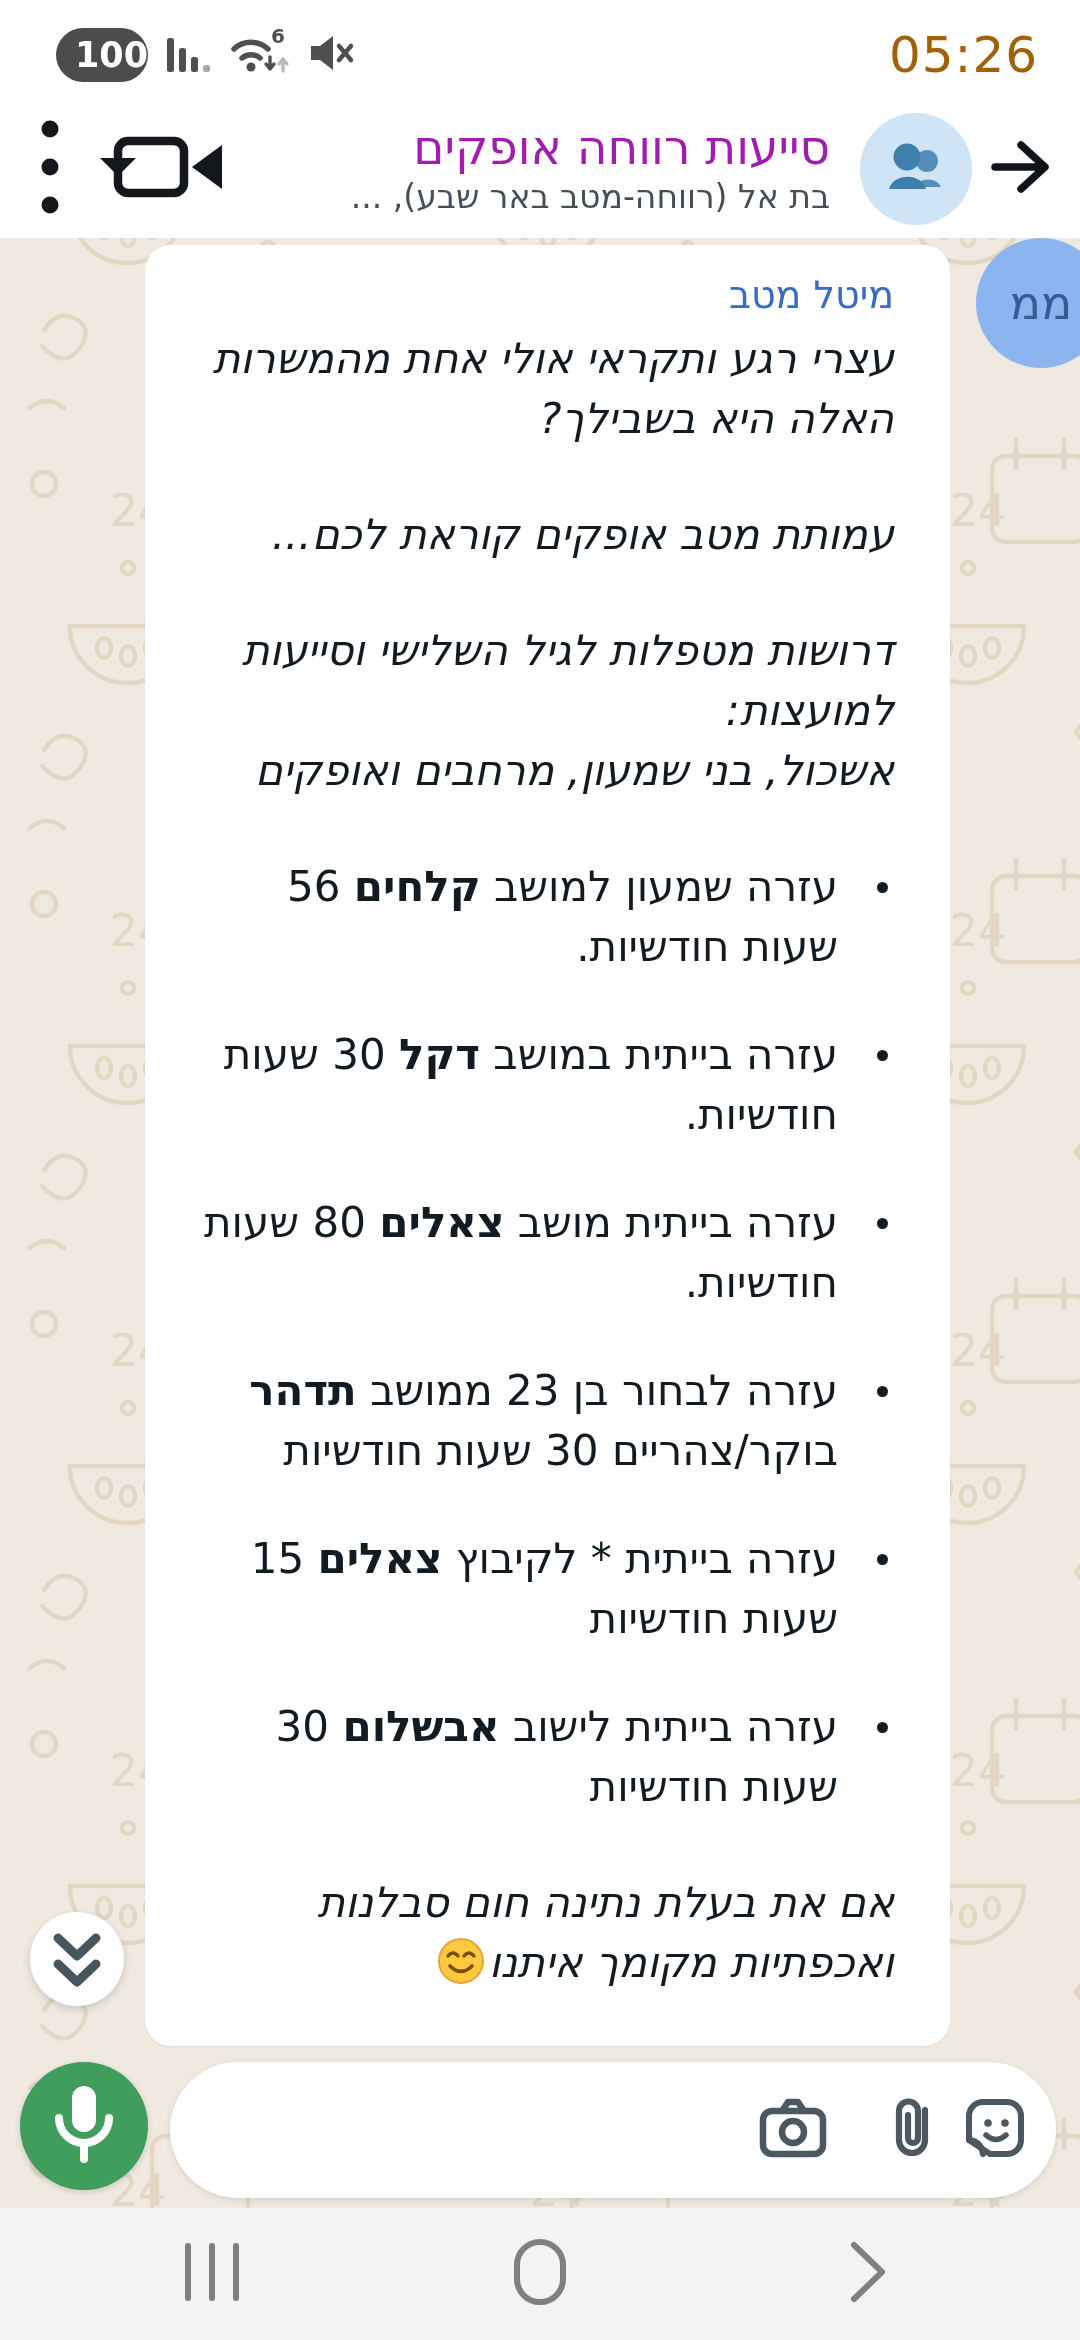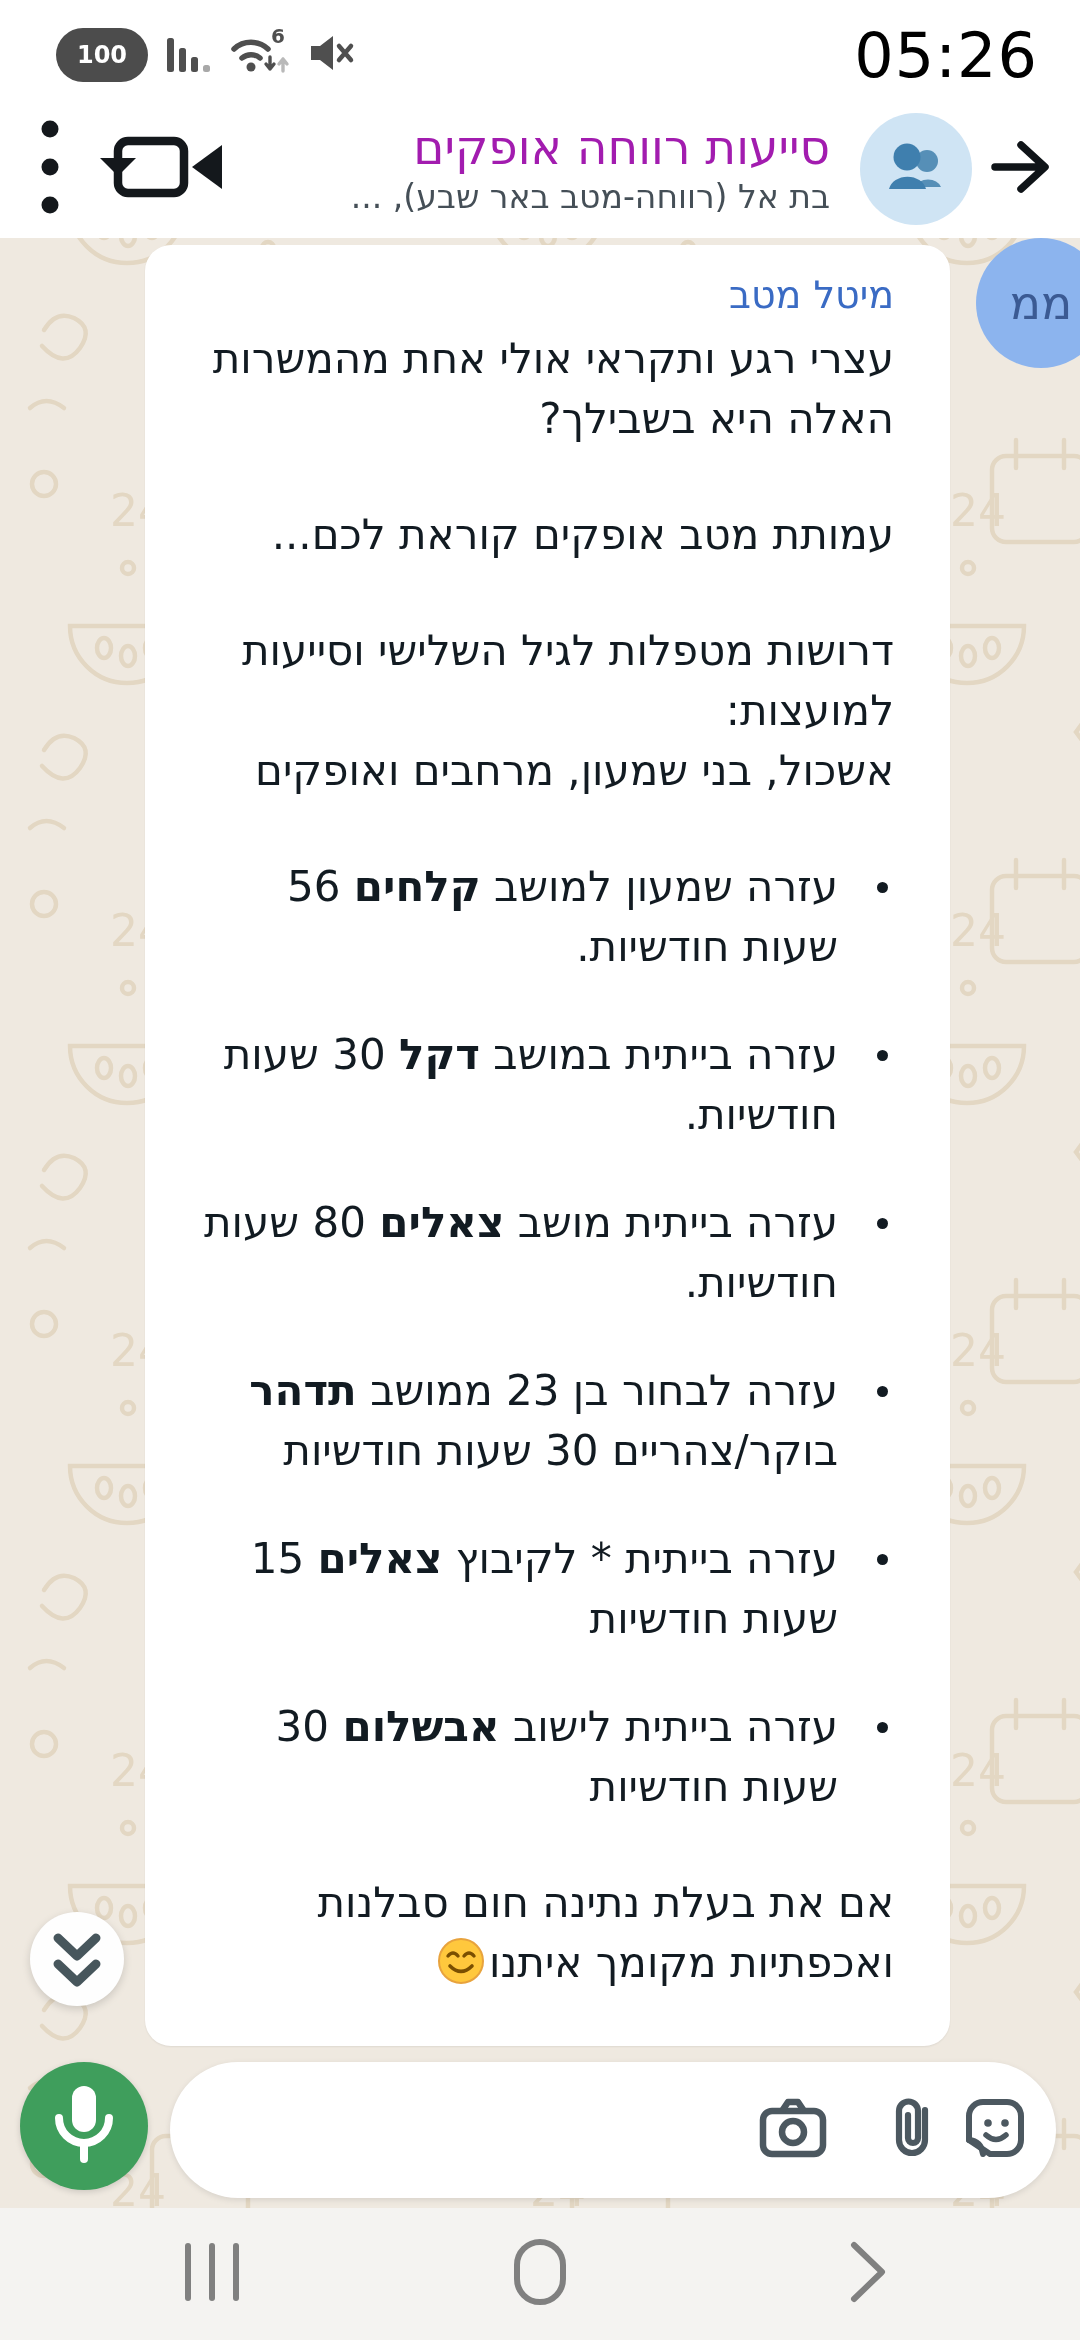--- a/index.html
+++ b/index.html
@@ -7,39 +7,39 @@
        direction:rtl;font-family:"DejaVu Sans","Liberation Sans",sans-serif;
        background:#efe9e0;}
   
   #bg-pattern{position:absolute;inset:0;z-index:0;}
   
   .top-sheet{position:absolute;top:0;left:0;right:0;height:238px;background:#ffffff;z-index:3;}
   .statusbar{height:100px;direction:ltr;display:flex;align-items:center;justify-content:space-between;
              padding:10px 42px 0 56px;box-sizing:border-box;}
   .status-left{display:flex;align-items:center;gap:16px;}
   .battery-pill{min-width:92px;height:54px;background:#4c4c4c;border-radius:27px;color:#fff;
-                display:flex;align-items:center;justify-content:center;font-size:24px;font-weight:bold;}
-  .clock{font-size:62px;color:#000000;letter-spacing:1px;}
+                display:flex;align-items:center;justify-content:flex-end;font-size:35px;font-weight:bold;}
+  .clock{font-size:50px;color:#a16207;letter-spacing:1px;}
   .header{height:138px;display:flex;align-items:center;padding:0 22px 0 26px;box-sizing:border-box;}
   .back-btn{width:76px;height:76px;display:flex;align-items:center;justify-content:center;flex:0 0 auto;}
   .group-avatar{width:112px;height:112px;border-radius:50%;background:#cfe4f4;display:flex;
                 align-items:center;justify-content:center;flex:0 0 auto;margin:0 10px 0 16px;}
   .titles{flex:1;min-width:0;padding:0 14px 0 8px;}
   .chat-title{font-size:47px;color:#a21caf;font-weight:500;white-space:nowrap;overflow:hidden;
               text-overflow:ellipsis;line-height:56px;}
   .chat-subtitle{font-size:33px;color:#454f57;white-space:nowrap;overflow:hidden;
                  text-overflow:ellipsis;line-height:42px;}
   .video-btn{display:flex;align-items:center;flex:0 0 auto;margin-left:38px;}
   .kebab-btn{flex:0 0 auto;margin-left:14px;display:flex;align-items:center;}
   
   .bubble{position:absolute;top:245px;right:130px;left:145px;bottom:294px;background:#ffffff;
           border-radius:26px;border-top-left-radius:26px;z-index:1;overflow:hidden;
           padding:26px 56px 30px 36px;box-sizing:border-box;box-shadow:0 1px 2px rgba(0,0,0,.07);}
   .sender-name{color:#3a6bc4;font-size:38px;font-weight:500;line-height:48px;margin-bottom:10px;}
-  .para{font-size:42px;line-height:60px;color:#121b22;margin:0 0 56px 0;white-space:pre-line;}
+  .para{font-size:42px;line-height:60px;color:#121b22;margin:0 0 56px 0;white-space:pre-line;font-style:italic;}
   .para.last{margin-bottom:0;}
   ul.joblist{list-style:none;margin:0 0 56px 0;padding:0;}
   ul.joblist li{position:relative;padding-right:56px;margin-bottom:48px;
                 font-size:42px;line-height:60px;color:#121b22;}
   ul.joblist li:last-child{margin-bottom:0;}
   .bullet-dot{position:absolute;right:6px;top:25px;width:11px;height:11px;border-radius:50%;background:#121b22;}
   ul.joblist b{font-weight:700;}
   .emoji{display:inline-block;vertical-align:-8px;margin-right:4px;}
   .msg-avatar{position:absolute;top:238px;right:-26px;width:130px;height:130px;border-radius:50%;
               background:#8cb4ee;color:#3b5a93;display:flex;align-items:center;justify-content:center;

